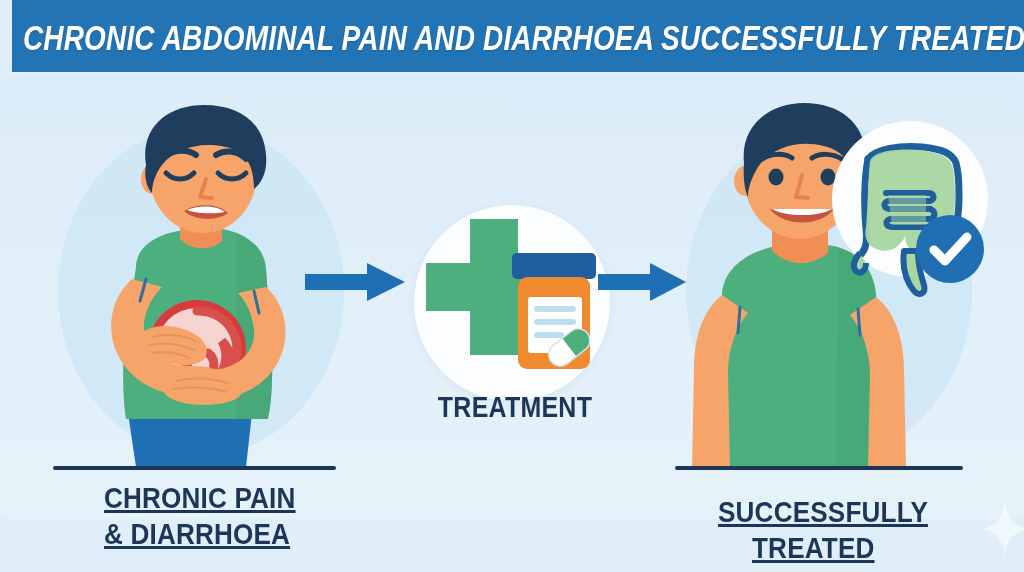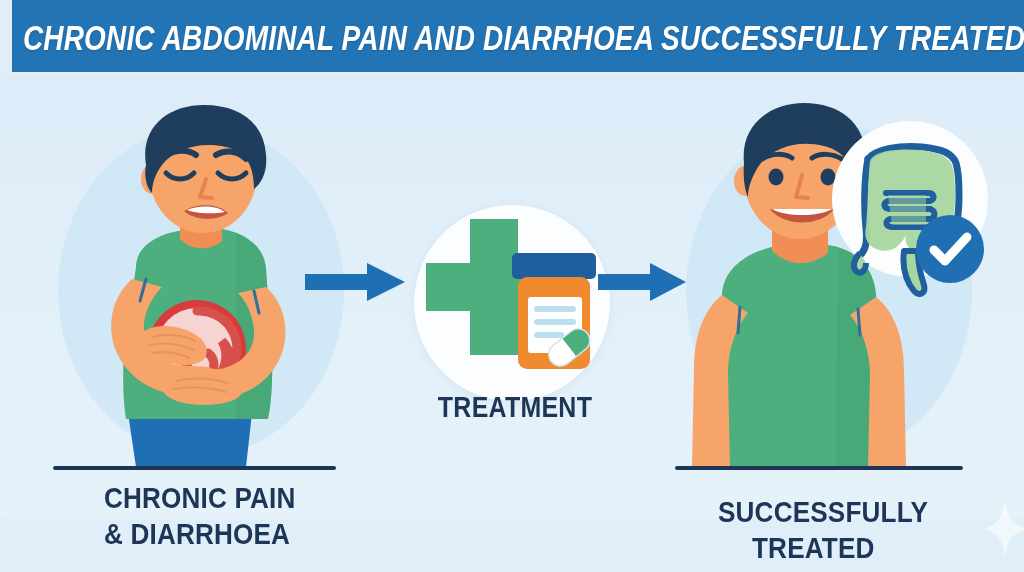--- a/index.html
+++ b/index.html
@@ -38,21 +38,21 @@
   
   #treatment-circle{position:absolute;left:414px;top:129px;width:196px;height:196px;
     border-radius:50%;background:#fbfdfe;box-shadow:0 2px 10px rgba(40,90,130,.07);}
   #treatment-icon{position:absolute;left:414px;top:129px;width:196px;height:200px;}
   #treatment-label{position:absolute;left:390px;top:315px;width:250px;text-align:center;
     color:#1d3557;font-size:29px;font-weight:bold;letter-spacing:.3px;
     transform:scaleX(.86);transform-origin:center top;white-space:nowrap;}
 
   
   .caption{position:absolute;color:#1d3557;font-weight:bold;font-size:30px;line-height:36px;
-    letter-spacing:.2px;}
+    letter-spacing:.2px;text-decoration:underline;}
   .caption span{display:block;transform:scaleX(.87);transform-origin:left center;white-space:nowrap;}
   #caption-left{left:104px;top:404px;text-align:left;}
   #caption-right{left:718px;top:418px;text-align:left;}
   #caption-right span:nth-child(2){margin-left:34px;}
 
   #sparkle{position:absolute;left:982px;top:425px;width:46px;height:56px;opacity:.85;}
 </style>
 </head>
 <body>
 

